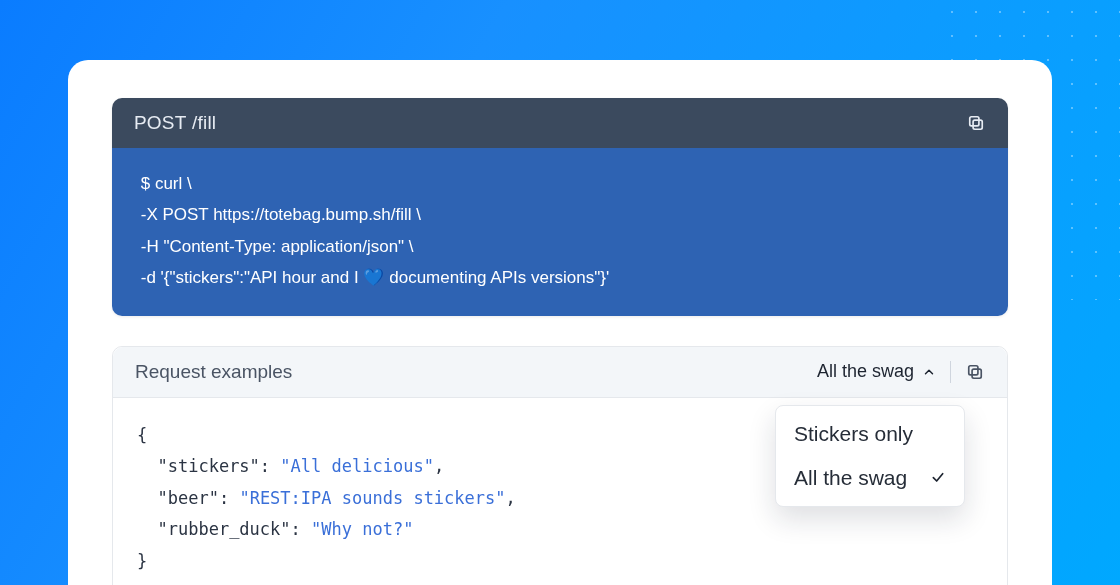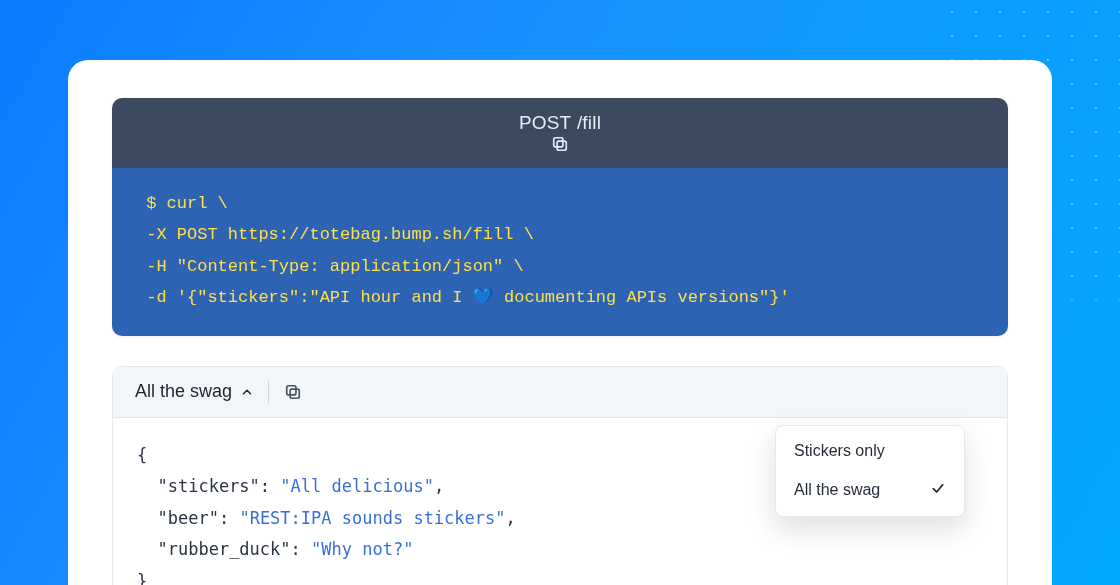--- a/index.html
+++ b/index.html
@@ -35,28 +35,27 @@
   }
   .api-header {
     background: #3b4a5e;
     color: #e7ecf3;
     display: flex;
     align-items: center;
     justify-content: space-between;
     padding: 14px 22px;
     font-size: 19px;
     letter-spacing: .2px;
-    flex-direction: column;
   }
   .api-header .method { font-weight: 500; }
   .api-body {
     background: #2e63b3;
-    color: #fde047;
+    color: #ffffff;
     padding: 20px 24px 22px;
-    font-family: Liberation Mono, monospace;
+    font-family: Liberation Sans, sans-serif;
     font-size: 17px;
     line-height: 1.85;
     white-space: pre;
   }
   .copy-btn svg, .copy2-btn svg { display:block; }
   .copy-btn, .copy2-btn, .dd-toggle { cursor: pointer; }
 
   
   .req-card {
     margin-top: 30px;
@@ -104,21 +103,21 @@
     border:1px solid #e5e8ec;
     border-radius:8px;
     box-shadow: 0 12px 28px rgba(20,30,50,.14);
     min-width: 190px;
     padding: 6px 0;
     z-index: 5;
   }
   .dd-item {
     display:flex; align-items:center; justify-content:space-between;
     padding: 10px 18px;
-    font-size: 16px;
+    font-size: 21px;
     color:#262d38;
     cursor: pointer;
   }
   .check { color:#1d2430; }
 </style>
 </head>
 <body>
 
 <div class="bg-dots"></div>
 
@@ -138,20 +137,21 @@
       </span>
     </div>
     <div class="api-body"><span> $ curl \</span>
 <span> -X POST https://totebag.bump.sh/fill \</span>
 <span> -H "Content-Type: application/json" \</span>
 <span> -d '{"stickers":"API hour and I 💙 documenting APIs versions"}'</span></div>
   </div>
 
   <div class="req-card">
     <div class="req-header">
+      <span>Request examples</span>
       <div class="req-header-right">
         <span class="dd-toggle">
           <span>All the swag</span>
           <svg width="14" height="14" viewBox="0 0 24 24" fill="none" stroke="#1d2430" stroke-width="2.5" stroke-linecap="round" stroke-linejoin="round">
             <polyline points="6 15 12 9 18 15"></polyline>
           </svg>
         </span>
         <span class="vdiv"></span>
         <span class="copy2-btn">
           <svg width="20" height="20" viewBox="0 0 24 24" fill="none" stroke="#4a5464" stroke-width="2" stroke-linecap="round" stroke-linejoin="round">

